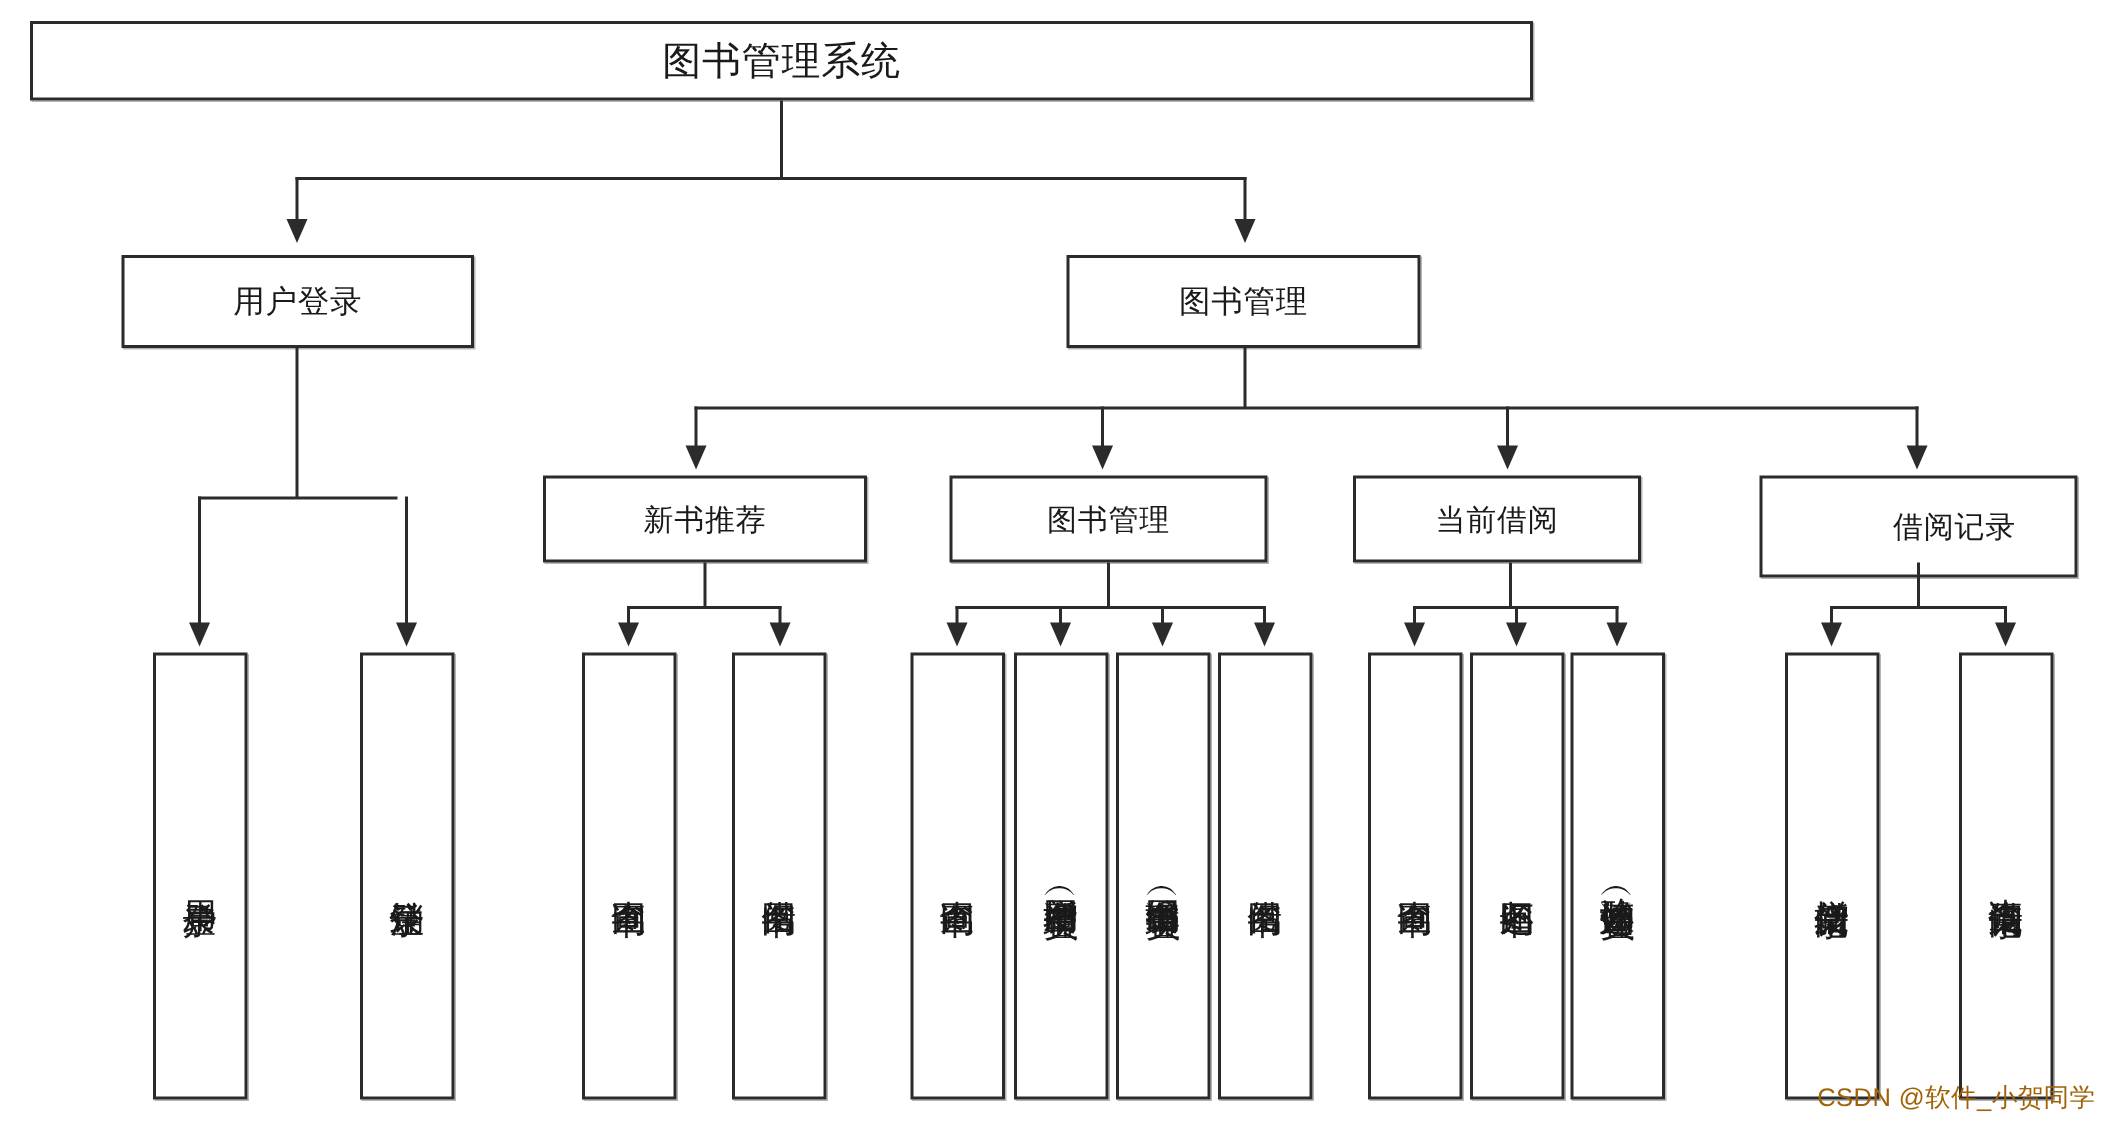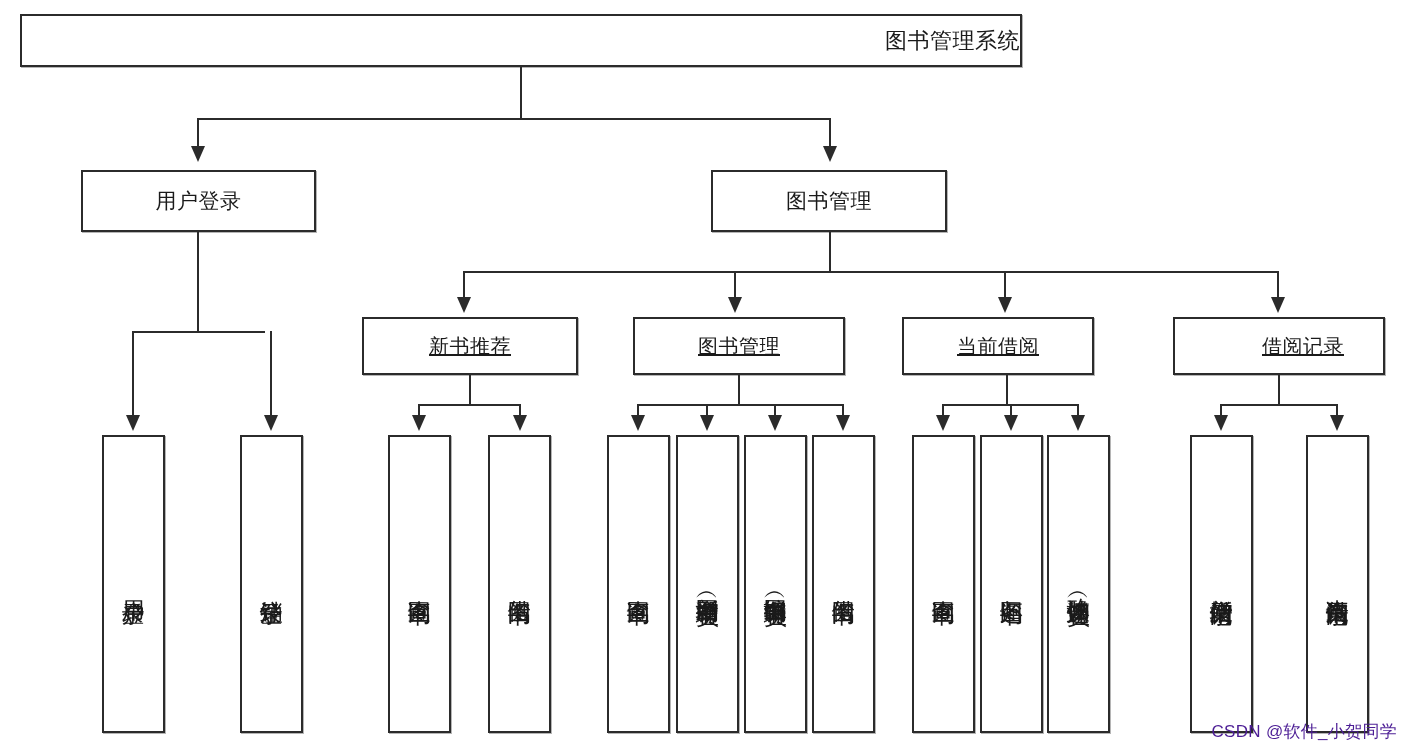--- a/index.html
+++ b/index.html
@@ -26,25 +26,25 @@
     color:#1a1a1a;
   }
   .node .label{
     display:block;
     white-space:pre;
     letter-spacing:.5px;
     text-align:center;
   }
 
   
-  .node.root{font-size:22px;justify-content:flex-end;}
+  .node.root{font-size:26px;}
   
   .node.l2{font-size:21px;}
   
-  .node.l3{font-size:20px;text-decoration:underline;}
+  .node.l3{font-size:20px;}
 
   
   .node.leaf{
     align-items:center;
     justify-content:center;
     padding:4px 0;
   }
   .node.leaf .label{
     writing-mode:vertical-rl;
     text-orientation:upright;
@@ -66,21 +66,21 @@
     border-left:7px solid transparent;
     border-right:7px solid transparent;
     border-top:16px solid #2b2b2b;
   }
 
   
   #watermark{
     position:absolute;
     right:8px;bottom:4px;
     font-size:17px;
-    color:#4c1d95;
+    color:#a16207;
     letter-spacing:.3px;
     white-space:nowrap;
     user-select:none;
   }
 </style>
 </head>
 <body>
 
 <div id="diagram">
 
@@ -123,21 +123,21 @@
 
   <div class="node l3" style="left:362px;top:317px;width:216px;height:58px;">
     <span class="label">新书推荐</span>
   </div>
   <div class="node l3" style="left:633px;top:317px;width:212px;height:58px;">
     <span class="label">图书管理</span>
   </div>
   <div class="node l3" style="left:902px;top:317px;width:192px;height:58px;">
     <span class="label">当前借阅</span>
   </div>
-  <div class="node l3" style="left:1173px;top:317px;width:212px;height:58px;padding-left:48px;">
+  <div class="node l3" style="left:1173px;top:317px;width:212px;height:68px;padding-left:48px;">
     <span class="label">借阅记录</span>
   </div>
 
   <div class="ln v" style="left:469px;top:375px;width:2px;height:30px;"></div>
   <div class="ln h" style="left:418px;top:404px;width:103px;height:2px;"></div>
   <div class="ln v" style="left:418px;top:404px;width:2px;height:12px;"></div>
   <div class="arrow" style="left:412px;top:415px;"></div>
   <div class="ln v" style="left:519px;top:404px;width:2px;height:12px;"></div>
   <div class="arrow" style="left:513px;top:415px;"></div>
 

